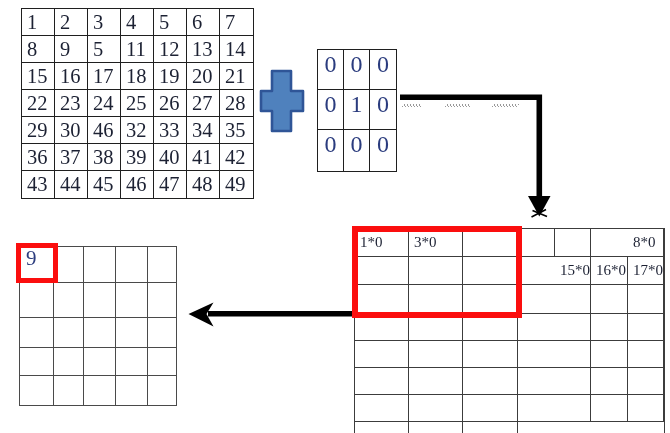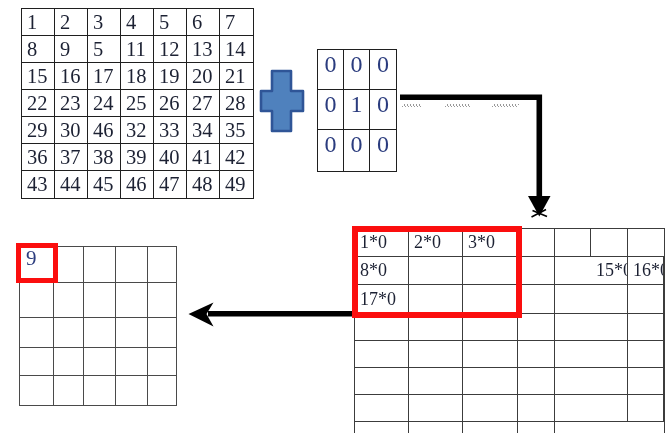--- a/index.html
+++ b/index.html
@@ -14,21 +14,21 @@
   #input-grid .lastrow{border-bottom:none}
   
   #kernel-grid{left:317px;top:49px;border:1.6px solid #1f1f1f;}
   #kernel-grid .cell{border-right:1.6px solid #1f1f1f;border-bottom:1.6px solid #1f1f1f;
     display:flex;justify-content:center;padding-top:1px;font-size:24px;color:var(--text_blue);}
   #kernel-grid .lastcol{border-right:none}
   #kernel-grid .lastrow{border-bottom:none}
   
   #product-grid{left:354px;top:228px;border:1.8px solid #3c3c3c;}
   #product-grid .cell{border-right:1.8px solid #3c3c3c;border-bottom:1.8px solid #3c3c3c;
-    display:flex;align-items:center;padding-left:5px;font-size:18px;color:var(--text_dark);}
+    display:flex;align-items:center;padding-left:5px;font-size:15px;color:var(--text_dark);}
   #product-grid .lastcol{border-right:none}
   
   #output-grid{left:19px;top:246px;border:1.8px solid #4a4a4a;}
   #output-grid .cell{border-right:1.8px solid #4a4a4a;border-bottom:1.8px solid #4a4a4a;
     padding:1px 0 0 6px;font-size:21px;line-height:1;color:var(--text_blue);}
   #output-grid .lastcol{border-right:none}
   #output-grid .lastrow{border-bottom:none}
   .redbox{position:absolute;border:6px solid var(--red);box-sizing:border-box;}
   #redbox-product{left:352px;top:226px;width:170px;height:92px;}
   #redbox-output{left:16px;top:243px;width:42px;height:40px;border-width:5px;}
@@ -112,21 +112,20 @@
   <polygon points="528,196 550.5,196 539.3,216.5" fill="var(--arrow)"></polygon>
   <path d="M532.5,210.5 L547,216.5 M546,209.5 L531.5,217" stroke="var(--arrow)" stroke-width="1.6" fill="none"></path>
 </svg>
 
 <div class="hatch" style="left:402px;width:19px;"></div>
 <div class="hatch" style="left:445px;width:26px;"></div>
 <div class="hatch" style="left:492px;width:27px;"></div>
 
 <div class="grid" id="product-grid" style="grid-template-columns: 54px 54px 55px 37px 36px 37px 36px; grid-template-rows: 28px 28px 29px 27px 27px 27px 27px 27px;">
     <div class="cell">1*0</div>
-    <div class="cell">2*0</div>
     <div class="cell">3*0</div>
     <div class="cell"></div>
     <div class="cell"></div>
     <div class="cell"></div>
     <div class="cell lastcol"></div>
     <div class="cell">8*0</div>
     <div class="cell"></div>
     <div class="cell"></div>
     <div class="cell"></div>
     <div class="cell lastcol"></div>

